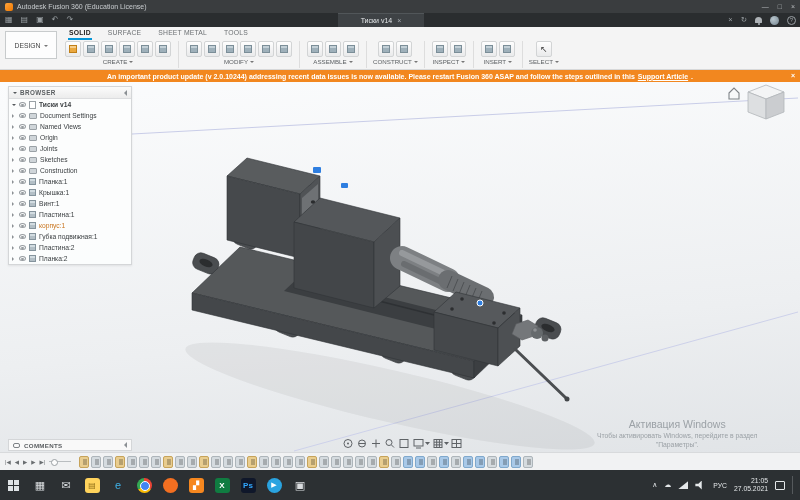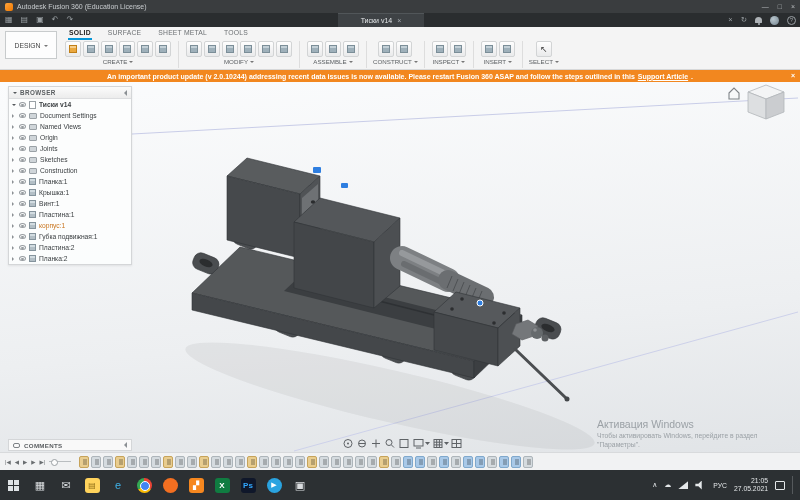--- a/index.html
+++ b/index.html
@@ -73,21 +73,21 @@
 
   
   .comments { position:absolute; left:8px; top:439px; width:124px; height:12px; z-index:4; background:rgba(250,250,250,.95); border:1px solid #d4d6d8; display:flex; align-items:center; gap:4px; padding:0 4px; }
   .cbubble { width:7px; height:5px; border:1px solid #7d8286; border-radius:2px; }
   .clabel { font-size:6.2px; font-weight:bold; color:#5a5e61; letter-spacing:.3px; }
 
   
   .navbar { position:absolute; left:340px; top:436px; z-index:4; }
 
   
-  .watermark { position:absolute; left:597px; top:418px; z-index:4; color:#9ba1a6; }
+  .watermark { position:absolute; left:597px; top:418px; z-index:4; color:#9ba1a6;text-align:center; }
   .wm1 { font-size:10.5px; }
   .wm2 { font-size:6.8px; margin-top:2px; }
 
   
   .timeline { position:absolute; left:0; top:452px; width:800px; height:18px; background:#f1f2f3; border-top:1px solid #d8dadc; display:flex; align-items:center; padding-left:5px; z-index:6; }
   .tctrl { display:flex; gap:4px; align-items:center; }
   .tc { font-size:5.5px; color:#6a6e71; }
   .tslider { width:22px; height:1px; background:#b9bdc0; position:relative; margin:0 4px; }
   .tslider:after { content:""; position:absolute; left:2px; top:-2.5px; width:5px; height:5px; border-radius:50%; background:#fdfdfd; border:1px solid #9aa0a4; }
   .tmarkers { display:flex; gap:2px; margin-left:4px; }

